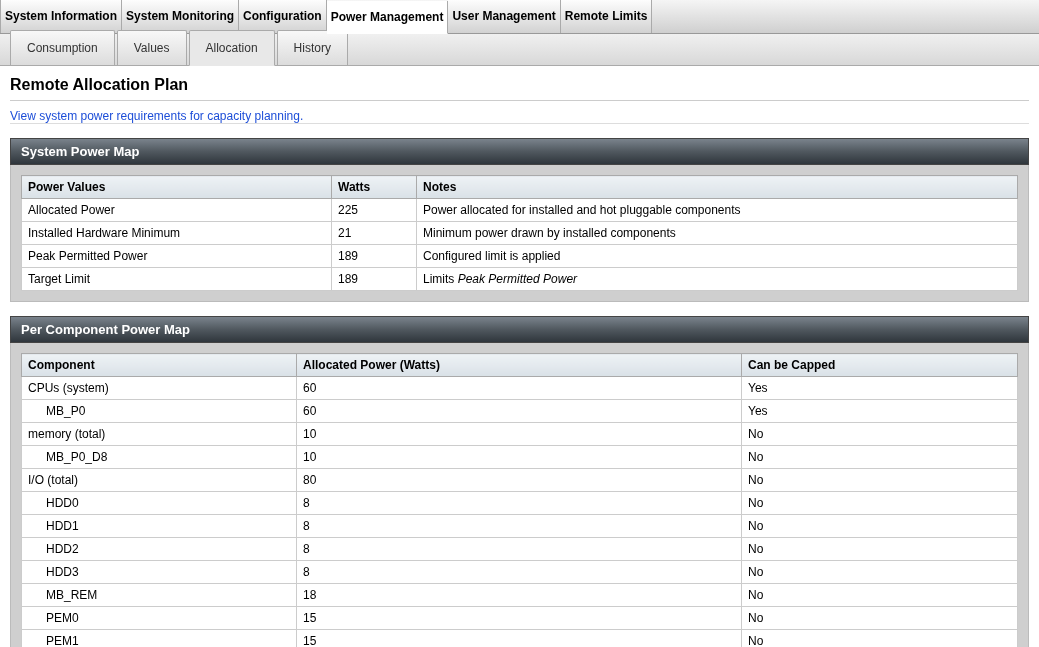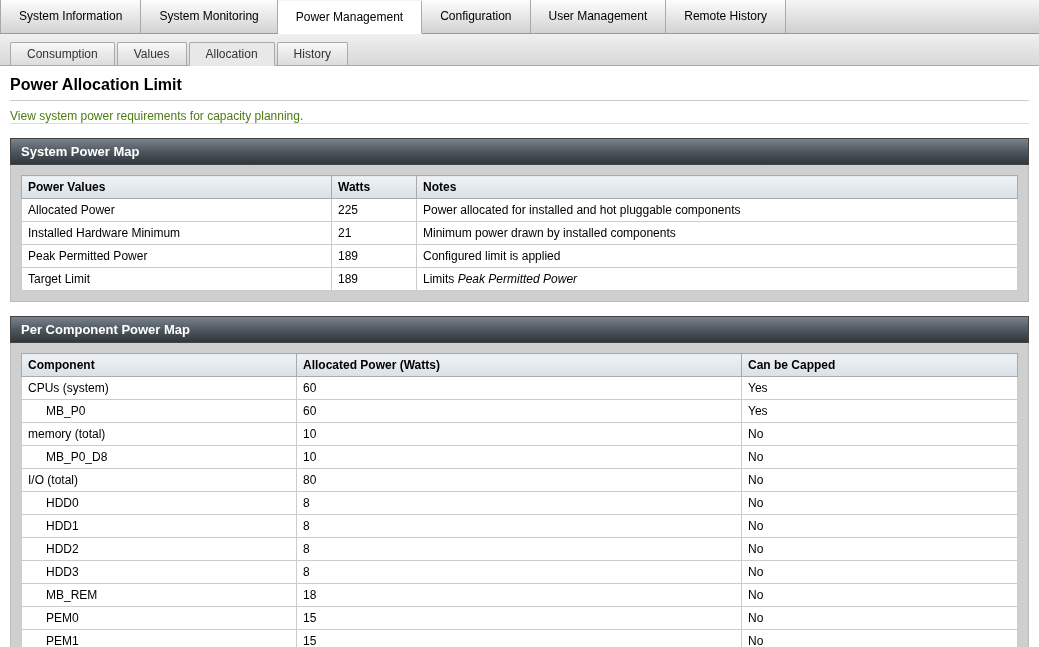--- a/index.html
+++ b/index.html
@@ -11,23 +11,23 @@
     width: 1039px;
   }
   
   .main-tabs {
     display: flex;
     background: linear-gradient(#f5f5f5 0%, #e6e6e6 40%, #cfcfcf 100%);
     border-bottom: 1px solid #999;
     height: 34px;
   }
   .main-tab {
-    padding: 0 18px;
+    padding: 0 4px;
     line-height: 33px;
-    font-weight: normal;
+    font-weight: bold;
     font-size: 12px;
     border-right: 1px solid #aaa;
     cursor: pointer;
     color: #000;
     background: linear-gradient(#fdfdfd 0%, #e8e8e8 50%, #d2d2d2 100%);
   }
   .main-tab:first-child {
     border-left: 1px solid #aaa;
   }
   .main-tab.active {
@@ -39,21 +39,21 @@
   
   .sub-tabs-bar {
     background: linear-gradient(#f0f0f0, #d8d8d8);
     border-bottom: 1px solid #aaa;
     display: flex;
     align-items: flex-end;
     padding: 6px 10px 0 10px;
     height: 32px;
   }
   .sub-tab {
-    padding: 4px 16px;
+    padding: 10px 16px;
     font-size: 12px;
     border: 1px solid #aaa;
     border-bottom: none;
     margin-right: 2px;
     cursor: pointer;
     background: linear-gradient(#f8f8f8, #dcdcdc);
     border-radius: 2px 2px 0 0;
     color: #333;
   }
   .sub-tab.active {
@@ -68,21 +68,21 @@
   .content {
     padding: 10px 10px 20px 10px;
   }
   .page-title {
     font-size: 16px;
     font-weight: bold;
     margin-bottom: 4px;
   }
   .page-subtitle {
     font-size: 12px;
-    color: #4d7c0f;
+    color: #1d4ed8;
     margin-bottom: 14px;
     border-bottom: 1px solid #ddd;
     padding-top: 4px;
   }
   .hr-under-title {
     border: none;
     border-top: 1px solid #ccc;
     margin: 6px 0 4px 0;
   }
   
@@ -122,35 +122,35 @@
   }
   .indent { padding-left: 18px; display: inline-block; }
   .italic { font-style: italic; }
 </style>
 </head>
 <body>
 
 <div class="main-tabs" id="main-tabs">
     <div class="main-tab">System Information</div>
     <div class="main-tab">System Monitoring</div>
+    <div class="main-tab">Configuration</div>
     <div class="main-tab active">Power Management</div>
-    <div class="main-tab">Configuration</div>
     <div class="main-tab">User Management</div>
-    <div class="main-tab">Remote History</div>
+    <div class="main-tab">Remote Limits</div>
   </div>
 
 <div class="sub-tabs-bar" id="sub-tabs">
     <div class="sub-tab">Consumption</div>
     <div class="sub-tab">Values</div>
     <div class="sub-tab active">Allocation</div>
     <div class="sub-tab">History</div>
   </div>
 
 <div class="content">
-  <div class="page-title">Power Allocation Limit</div>
+  <div class="page-title">Remote Allocation Plan</div>
   <hr class="hr-under-title">
   <div class="page-subtitle">View system power requirements for capacity planning.</div>
 
   <div class="section-header">System Power Map</div>
   <div class="section-body">
     <table class="data-table">
       <thead>
         <tr>
           <th style="width:310px">Power Values</th>
           <th style="width:85px">Watts</th>

